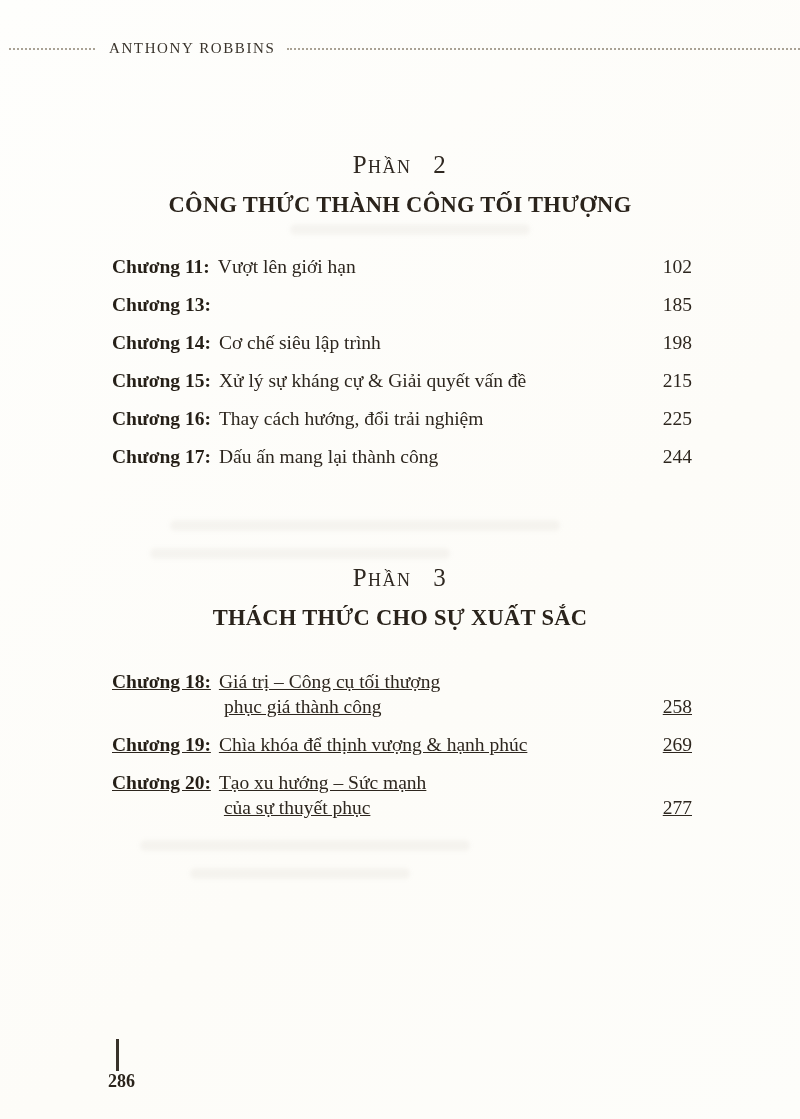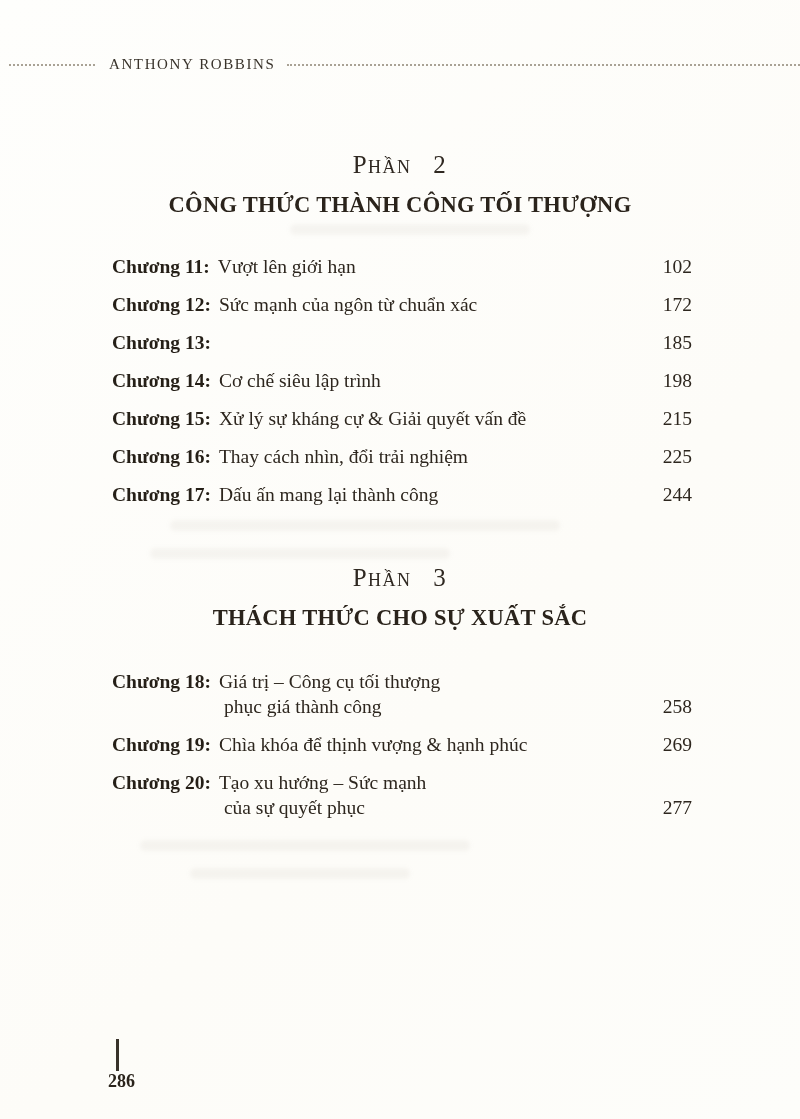--- a/index.html
+++ b/index.html
@@ -18,21 +18,21 @@
   }
   .page {
     position: absolute;
     inset: 0;
     background: linear-gradient(135deg, #fefefc 0%, #fdfcf8 60%, #fdfdfa 100%);
   }
 
   
   .header {
     position: absolute;
-    top: 56px;
+    top: 40px;
     left: 0;
     right: 0;
     display: flex;
     align-items: center;
   }
   .dots {
     border-bottom: 2px dotted #a9a295;
     height: 0;
   }
   .dots-left {
@@ -76,21 +76,21 @@
     color: #2a231b;
   }
 
   
   .chapters {
     position: absolute;
     left: 112px;
     right: 108px;
   }
   .chapters-part2 { top: 254px; }
-  .chapters-part3 { top: 669px; }
+  .chapters-part3 { top: 669px; text-decoration: underline; }
   .chapter-row {
     display: flex;
     align-items: flex-start;
     margin-bottom: 13px;
     font-size: 19.5px;
     line-height: 25px;
   }
   .ch-label {
     font-weight: 700;
     white-space: nowrap;
@@ -163,41 +163,36 @@
     <div class="section-title">CÔNG THỨC THÀNH CÔNG TỐI THƯỢNG</div>
   </div>
 
   <div class="chapters chapters-part2">
     <div class="chapter-row">
       <span class="ch-label">Chương 11:</span>
       <span class="ch-title">Vượt lên giới hạn</span>
       <span class="ch-page">102</span>
     </div>
     <div class="chapter-row">
-      <span class="ch-label">Chương 12:</span>
-      <span class="ch-title">Sức mạnh của ngôn từ chuẩn xác</span>
-      <span class="ch-page">172</span>
-    </div>
-    <div class="chapter-row">
       <span class="ch-label">Chương 13:</span>
       <span class="ch-page">185</span>
     </div>
     <div class="chapter-row">
       <span class="ch-label">Chương 14:</span>
       <span class="ch-title">Cơ chế siêu lập trình</span>
       <span class="ch-page">198</span>
     </div>
     <div class="chapter-row">
       <span class="ch-label">Chương 15:</span>
       <span class="ch-title">Xử lý sự kháng cự &amp; Giải quyết vấn đề</span>
       <span class="ch-page">215</span>
     </div>
     <div class="chapter-row">
       <span class="ch-label">Chương 16:</span>
-      <span class="ch-title">Thay cách nhìn, đổi trải nghiệm</span>
+      <span class="ch-title">Thay cách hướng, đổi trải nghiệm</span>
       <span class="ch-page">225</span>
     </div>
     <div class="chapter-row">
       <span class="ch-label">Chương 17:</span>
       <span class="ch-title">Dấu ấn mang lại thành công</span>
       <span class="ch-page">244</span>
     </div>
   </div>
 
   <div class="section-heading heading-part3">
@@ -211,21 +206,21 @@
       <span class="ch-title"><span>Giá trị – Công cụ tối thượng</span><span class="line2">phục giá thành công</span></span>
       <span class="ch-page">258</span>
     </div>
     <div class="chapter-row">
       <span class="ch-label">Chương 19:</span>
       <span class="ch-title">Chìa khóa để thịnh vượng &amp; hạnh phúc</span>
       <span class="ch-page">269</span>
     </div>
     <div class="chapter-row">
       <span class="ch-label">Chương 20:</span>
-      <span class="ch-title"><span>Tạo xu hướng – Sức mạnh</span><span class="line2">của sự quyết phục</span></span>
+      <span class="ch-title"><span>Tạo xu hướng – Sức mạnh</span><span class="line2">của sự thuyết phục</span></span>
       <span class="ch-page">277</span>
     </div>
   </div>
 
   <div class="footer">
     <div class="folio-bar"></div>
     <div class="folio-number">286</div>
   </div>
 
   <div class="ghost g1"></div>

